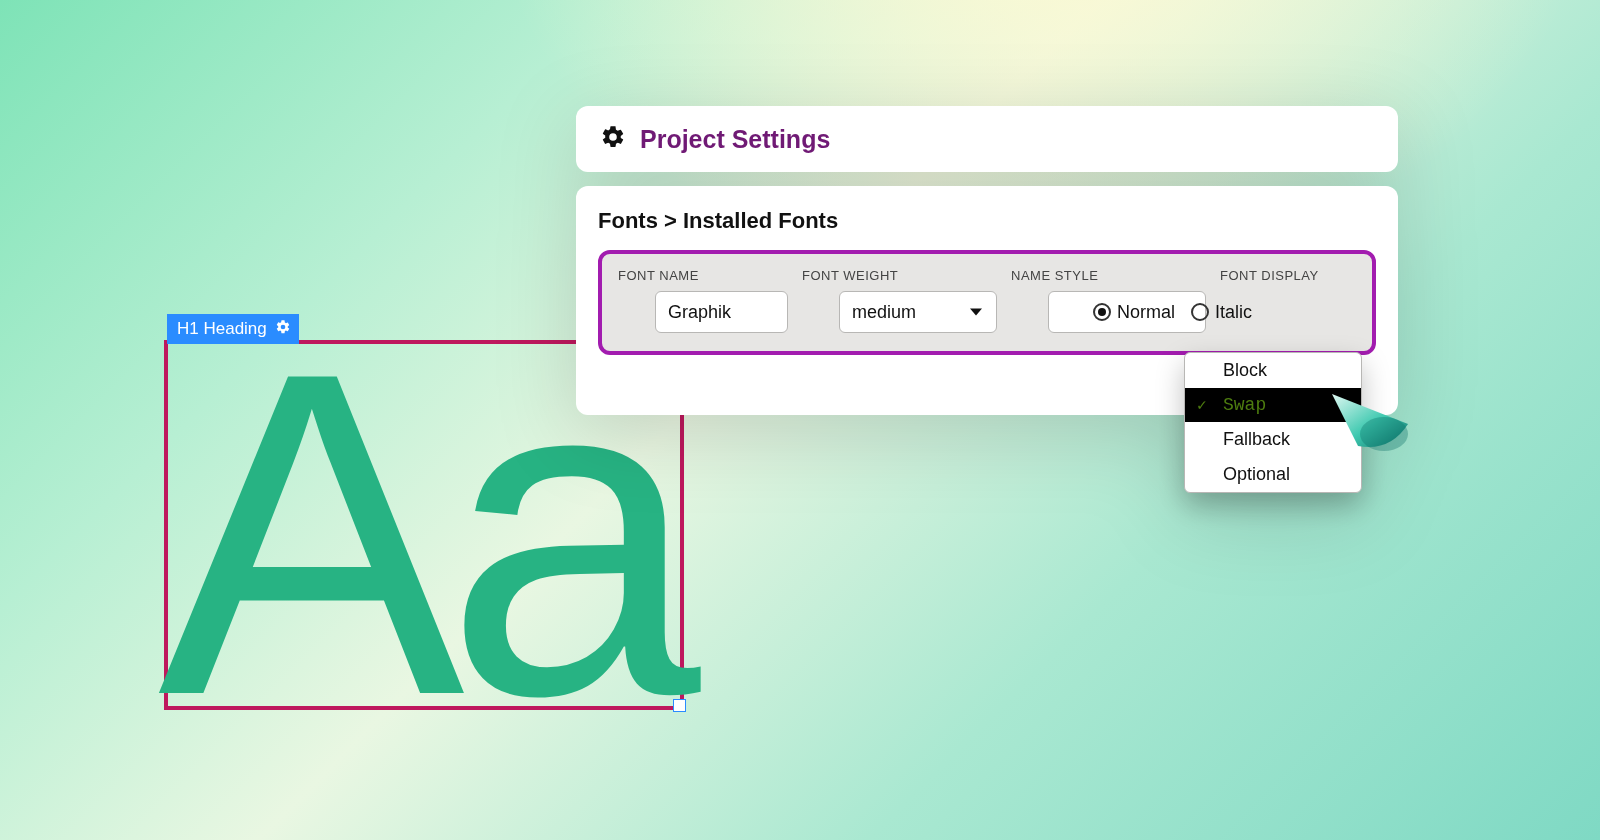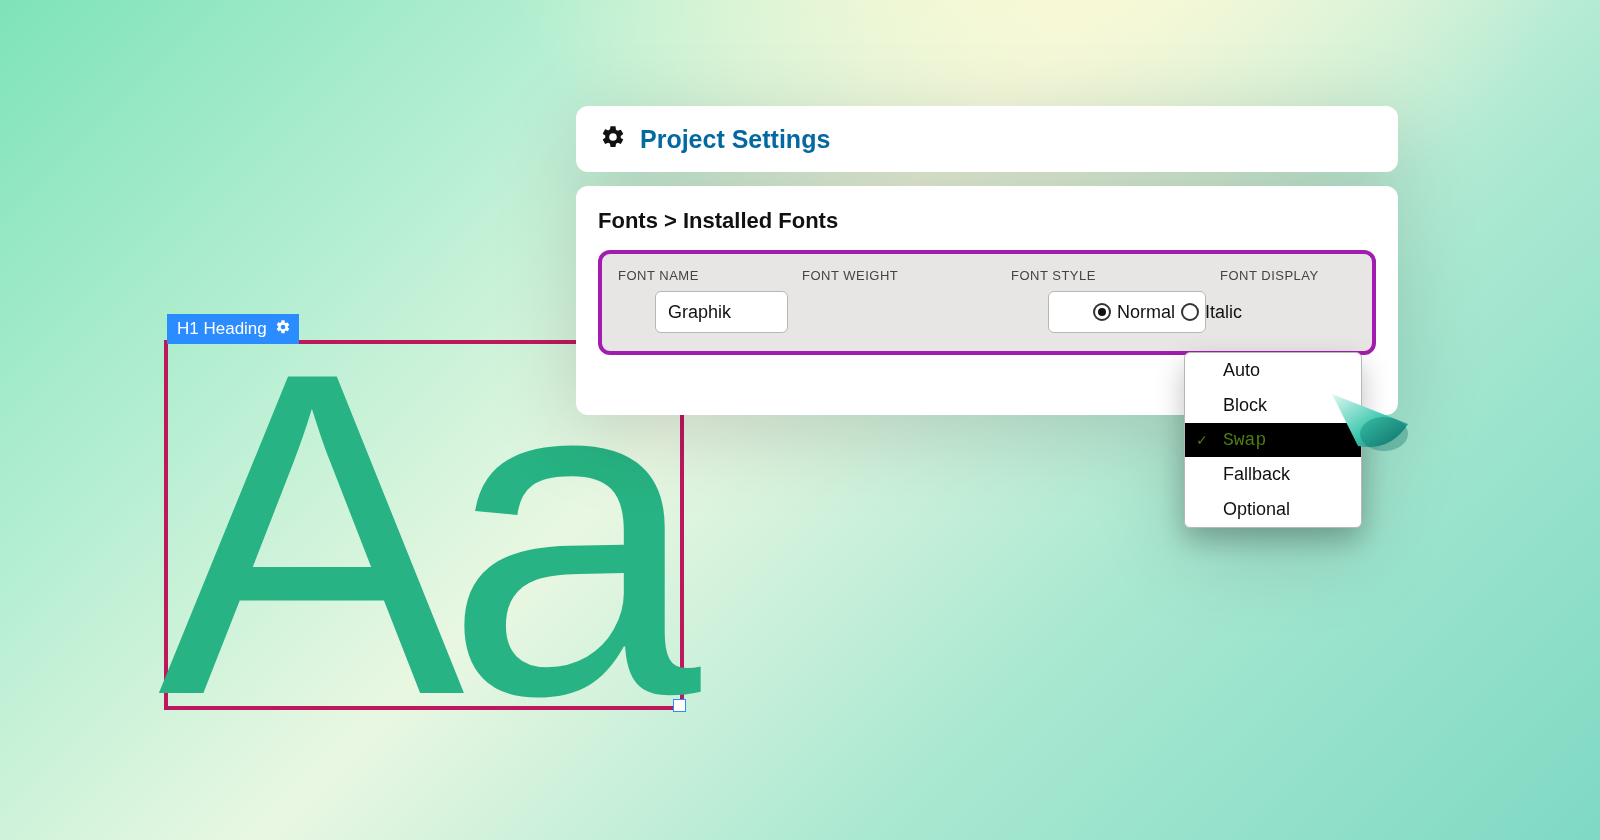--- a/index.html
+++ b/index.html
@@ -65,21 +65,21 @@
   .panel-header {
     background: #fff;
     border-radius: 12px;
     padding: 18px 24px;
     display: flex;
     align-items: center;
     gap: 14px;
     margin-bottom: 14px;
   }
   .panel-header svg { width: 26px; height: 26px; fill: #111; }
-  .panel-header .title { font-size: 25px; font-weight: 600; color: #0369a1; }
+  .panel-header .title { font-size: 25px; font-weight: 600; color: #701a75; }
 
   .panel-body {
     background: #fff;
     border-radius: 12px;
     padding: 22px 22px 60px 22px;
   }
   .breadcrumb { font-size: 22px; font-weight: 700; color: #111; margin-bottom: 16px; }
 
   .field-row {
     background: #e7e6e4;
@@ -108,21 +108,21 @@
   .control.select::after {
     content: "";
     position: absolute;
     right: 14px; top: 50%;
     width: 0; height: 0;
     border-left: 6px solid transparent;
     border-right: 6px solid transparent;
     border-top: 7px solid #111;
     transform: translateY(-50%);
   }
-  .radio-group { gap: 6px; padding-left: 44px; }
+  .radio-group { gap: 16px; padding-left: 44px; }
   .radio-opt { display: flex; align-items: center; gap: 6px; font-size: 18px; }
   .radio {
     width: 18px; height: 18px; border-radius: 50%;
     border: 2px solid #333; position: relative; flex-shrink: 0;
   }
   .radio.checked::after {
     content: ""; position: absolute; inset: 3px; border-radius: 50%; background: #111;
   }
 
   
@@ -193,44 +193,44 @@
     <div class="breadcrumb">Fonts &gt; Installed Fonts</div>
 
     <div class="field-row">
       <div class="field-col">
         <span class="field-label">FONT NAME</span>
         <div class="control">Graphik</div>
       </div>
 
       <div class="field-col">
         <span class="field-label">FONT WEIGHT</span>
-      </div>
-
-      <div class="field-col">
-        <span class="field-label">FONT STYLE</span>
+        <div class="control select">medium</div>
+      </div>
+
+      <div class="field-col">
+        <span class="field-label">NAME STYLE</span>
         <div class="control radio-group">
           <div class="radio-opt">
             <span class="radio checked"></span>
             <span>Normal</span>
           </div>
           <div class="radio-opt">
             <span class="radio"></span>
             <span>Italic</span>
           </div>
         </div>
       </div>
 
       <div class="field-col">
         <span class="field-label">FONT DISPLAY</span>
         <div class="control" style="visibility:hidden"></div>
       </div>
     </div>
 
     <div class="dropdown">
-      <div class="opt">Auto</div>
       <div class="opt">Block</div>
       <div class="opt sel">Swap</div>
       <div class="opt">Fallback</div>
       <div class="opt">Optional</div>
     </div>
   </div>
 </div>
 
 <div class="cursor-cone">
   <svg viewBox="0 0 80 70">

